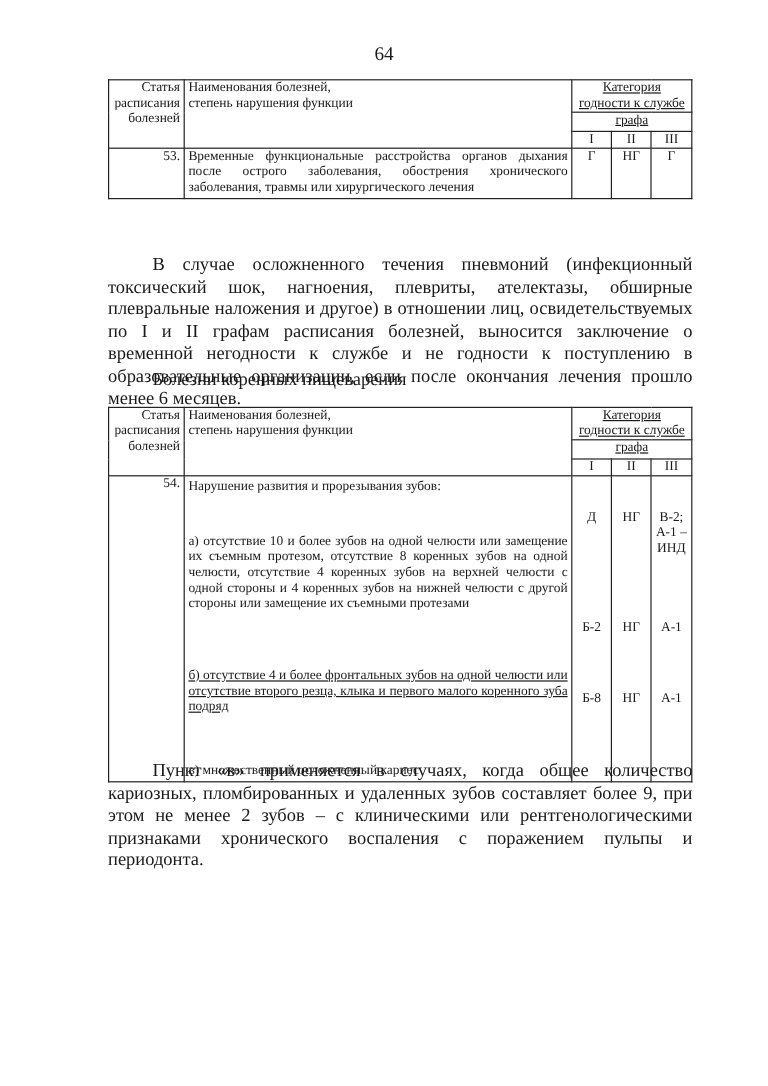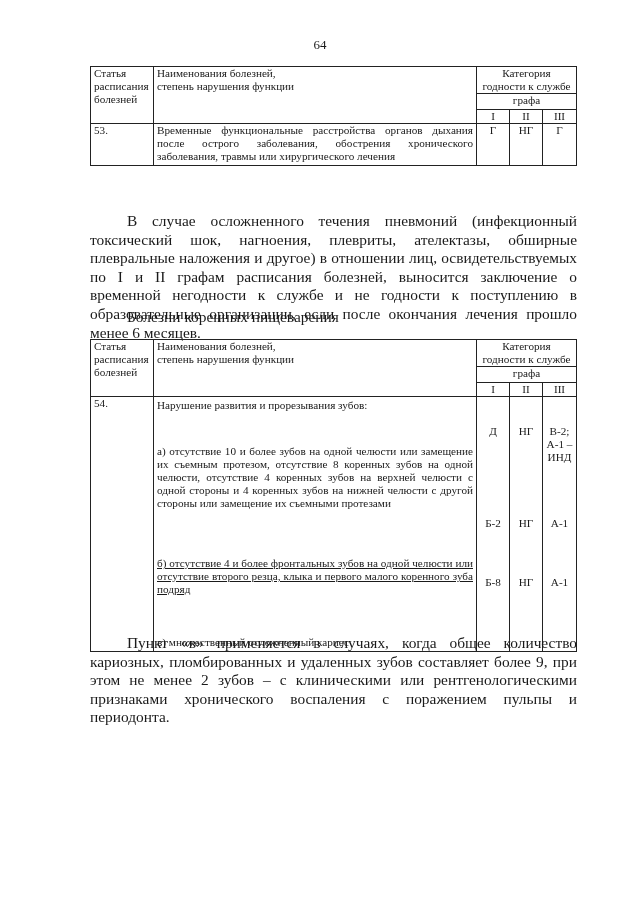--- a/index.html
+++ b/index.html
@@ -1,23 +1,23 @@
 <!DOCTYPE html>
 <html><head>
 <meta charset="utf-8">
 <style>
   html, body { margin:0; padding:0; background:#ffffff; }
   body { width:640px; height:905px; position:relative; overflow:hidden;
          font-family:"Liberation Serif", "DejaVu Serif", serif; color:#1a1a1a; }
-  .page-number { position:absolute; top:37px; left:0; width:640px; text-align:center; font-size:13px; }
+  .page-number { position:absolute; top:37px; left:0; width:640px; text-align:center; font-size:16px; }
   table.sched { position:absolute; left:90px; width:487px; border-collapse:collapse; font-size:11.2px; line-height:13px; }
   table.sched td { border:1px solid #222; padding:0 3px; vertical-align:top; }
-  .c-art { width:56px; text-align:left; }
+  .c-art { width:56px; text-align:right; }
   .c-name { text-align:left; }
-  .c-cat { text-align:center; }
+  .c-cat { text-align:center;text-decoration:underline; }
   .c-g { width:26px; text-align:center; }
   .c-g3 { width:27px; }
   .desc { text-align:justify; text-align-last:left;margin-top:20px; }
   .grafa-row td { padding:0; }
   .para { position:absolute; left:90px; width:487px; font-size:15.4px; line-height:18.6px; text-align:justify;margin-top:28px; }
   .para p { margin:0; }
   .indent { text-indent:37px; }
   .section-heading { position:absolute; left:127px; top:308px; font-size:15.4px; }
   .sub { display:block; }
   .gap { height:13px; }

